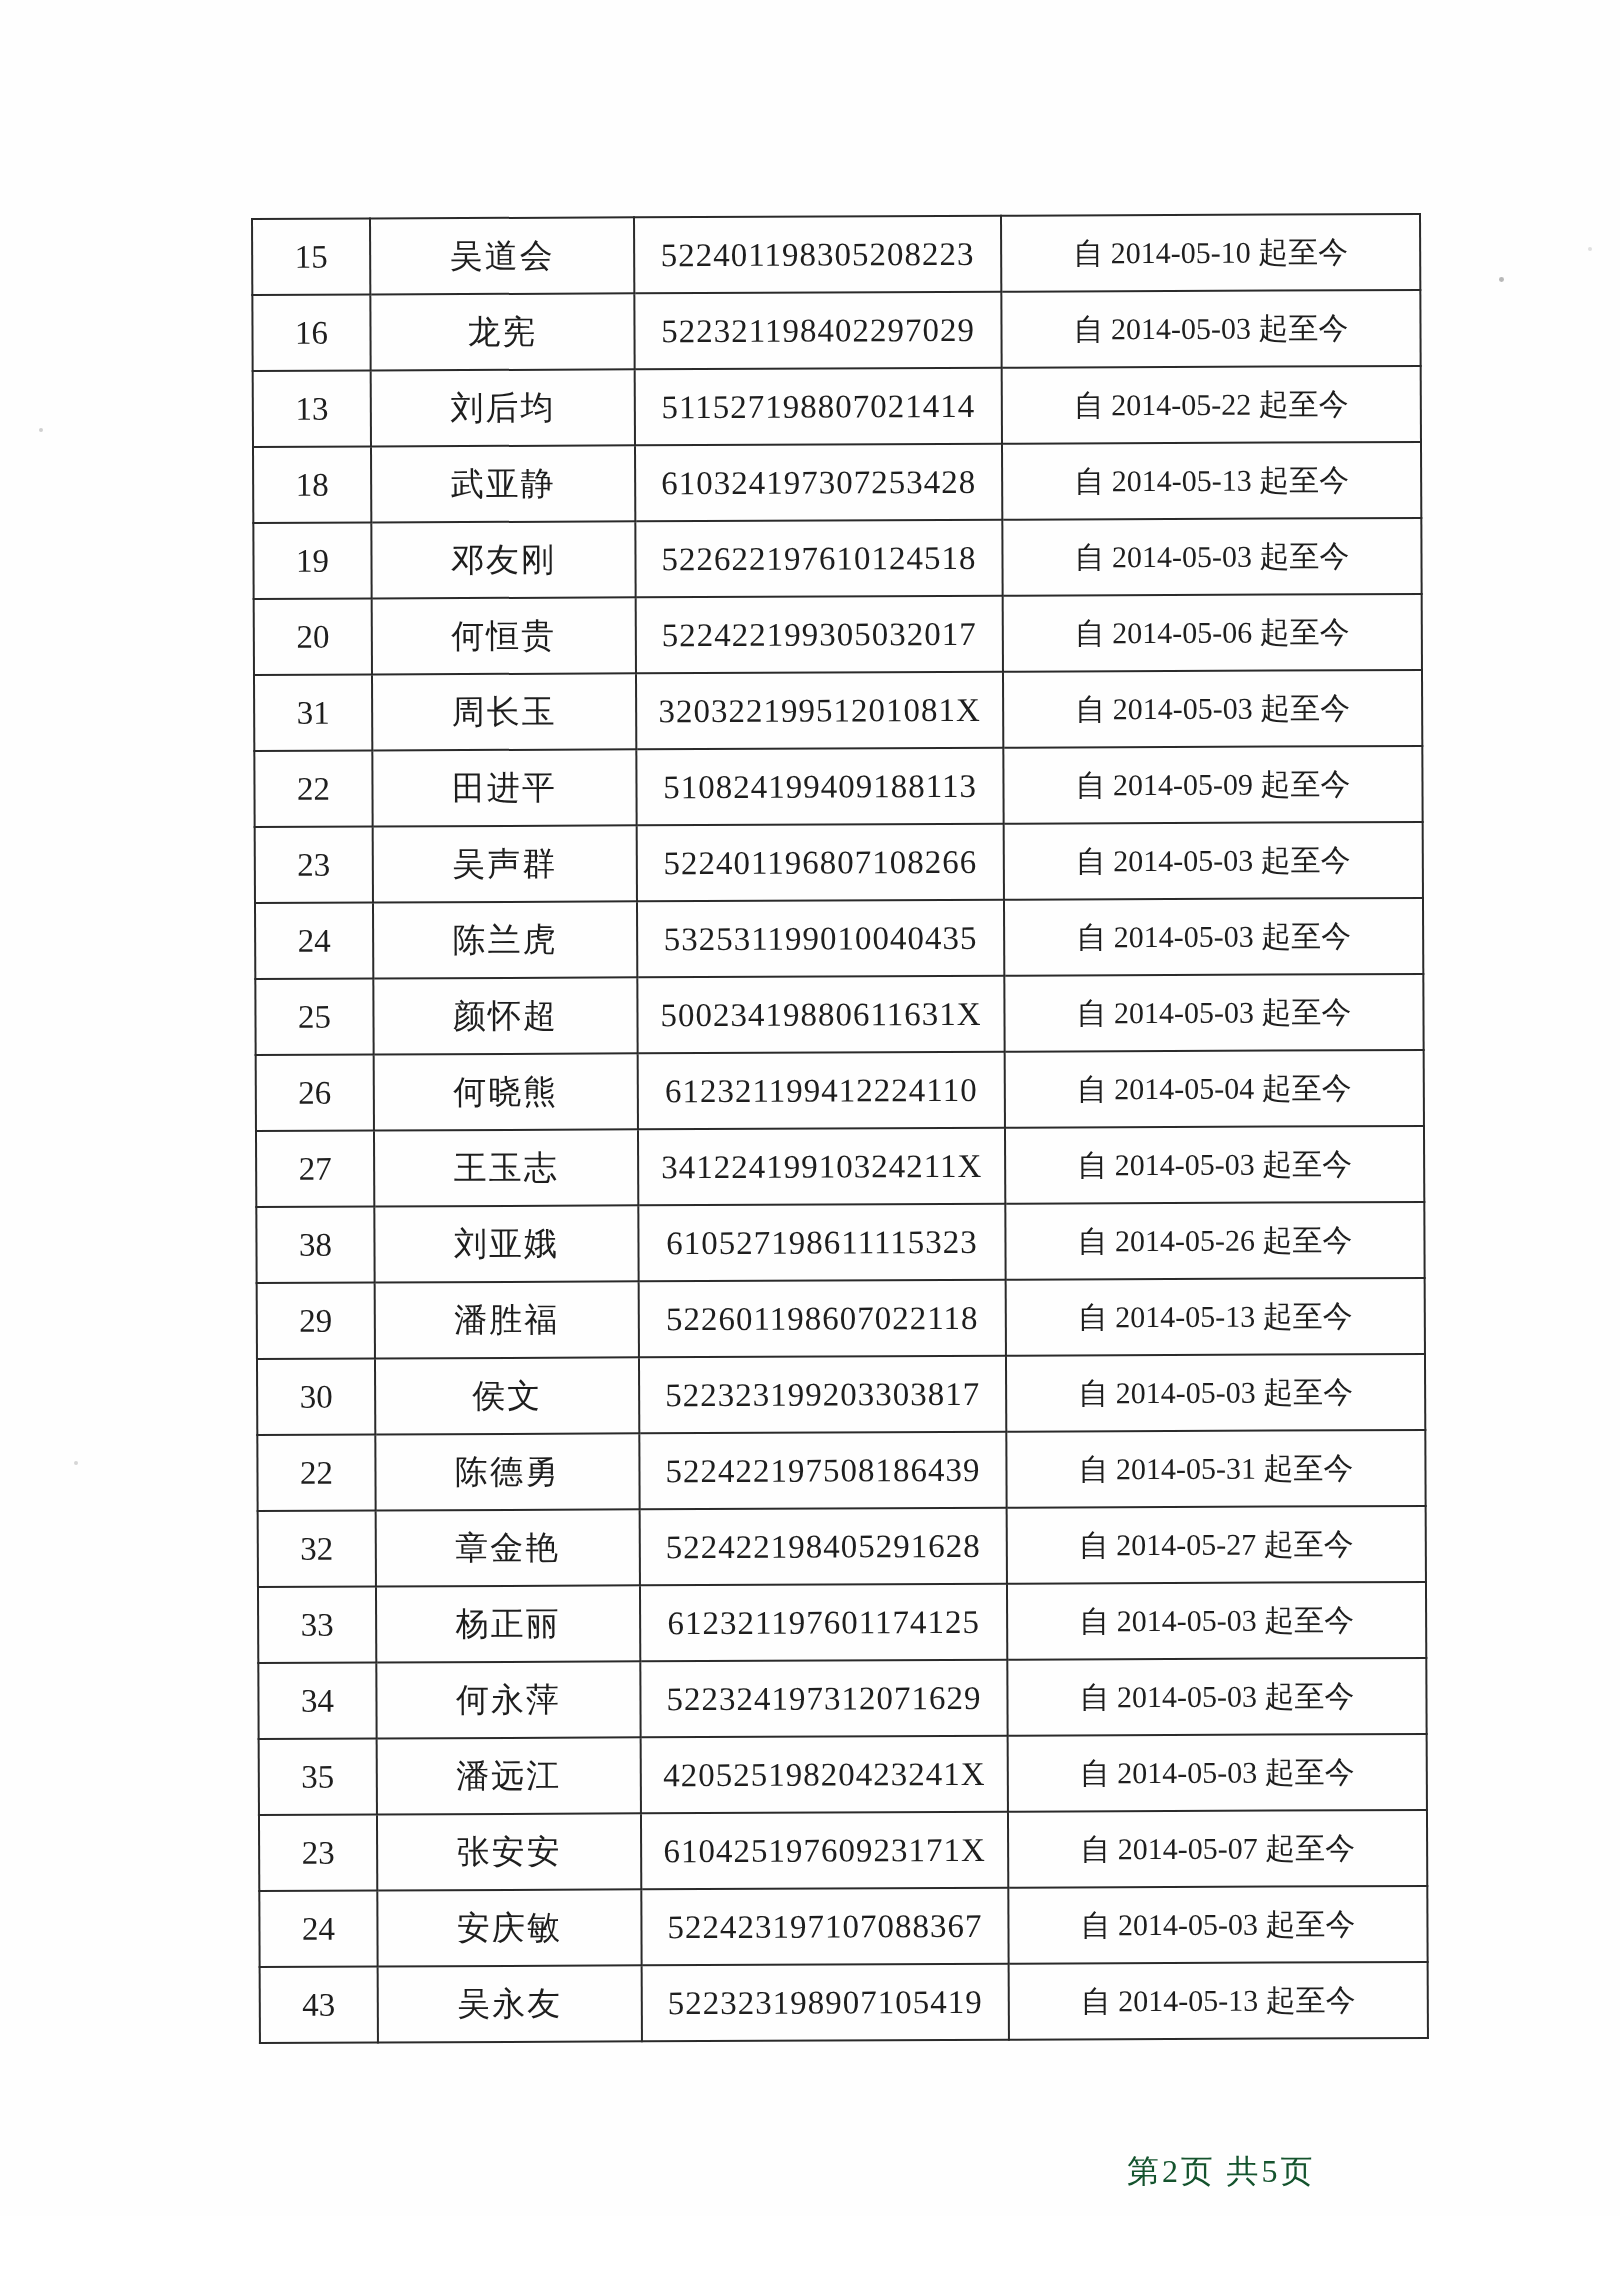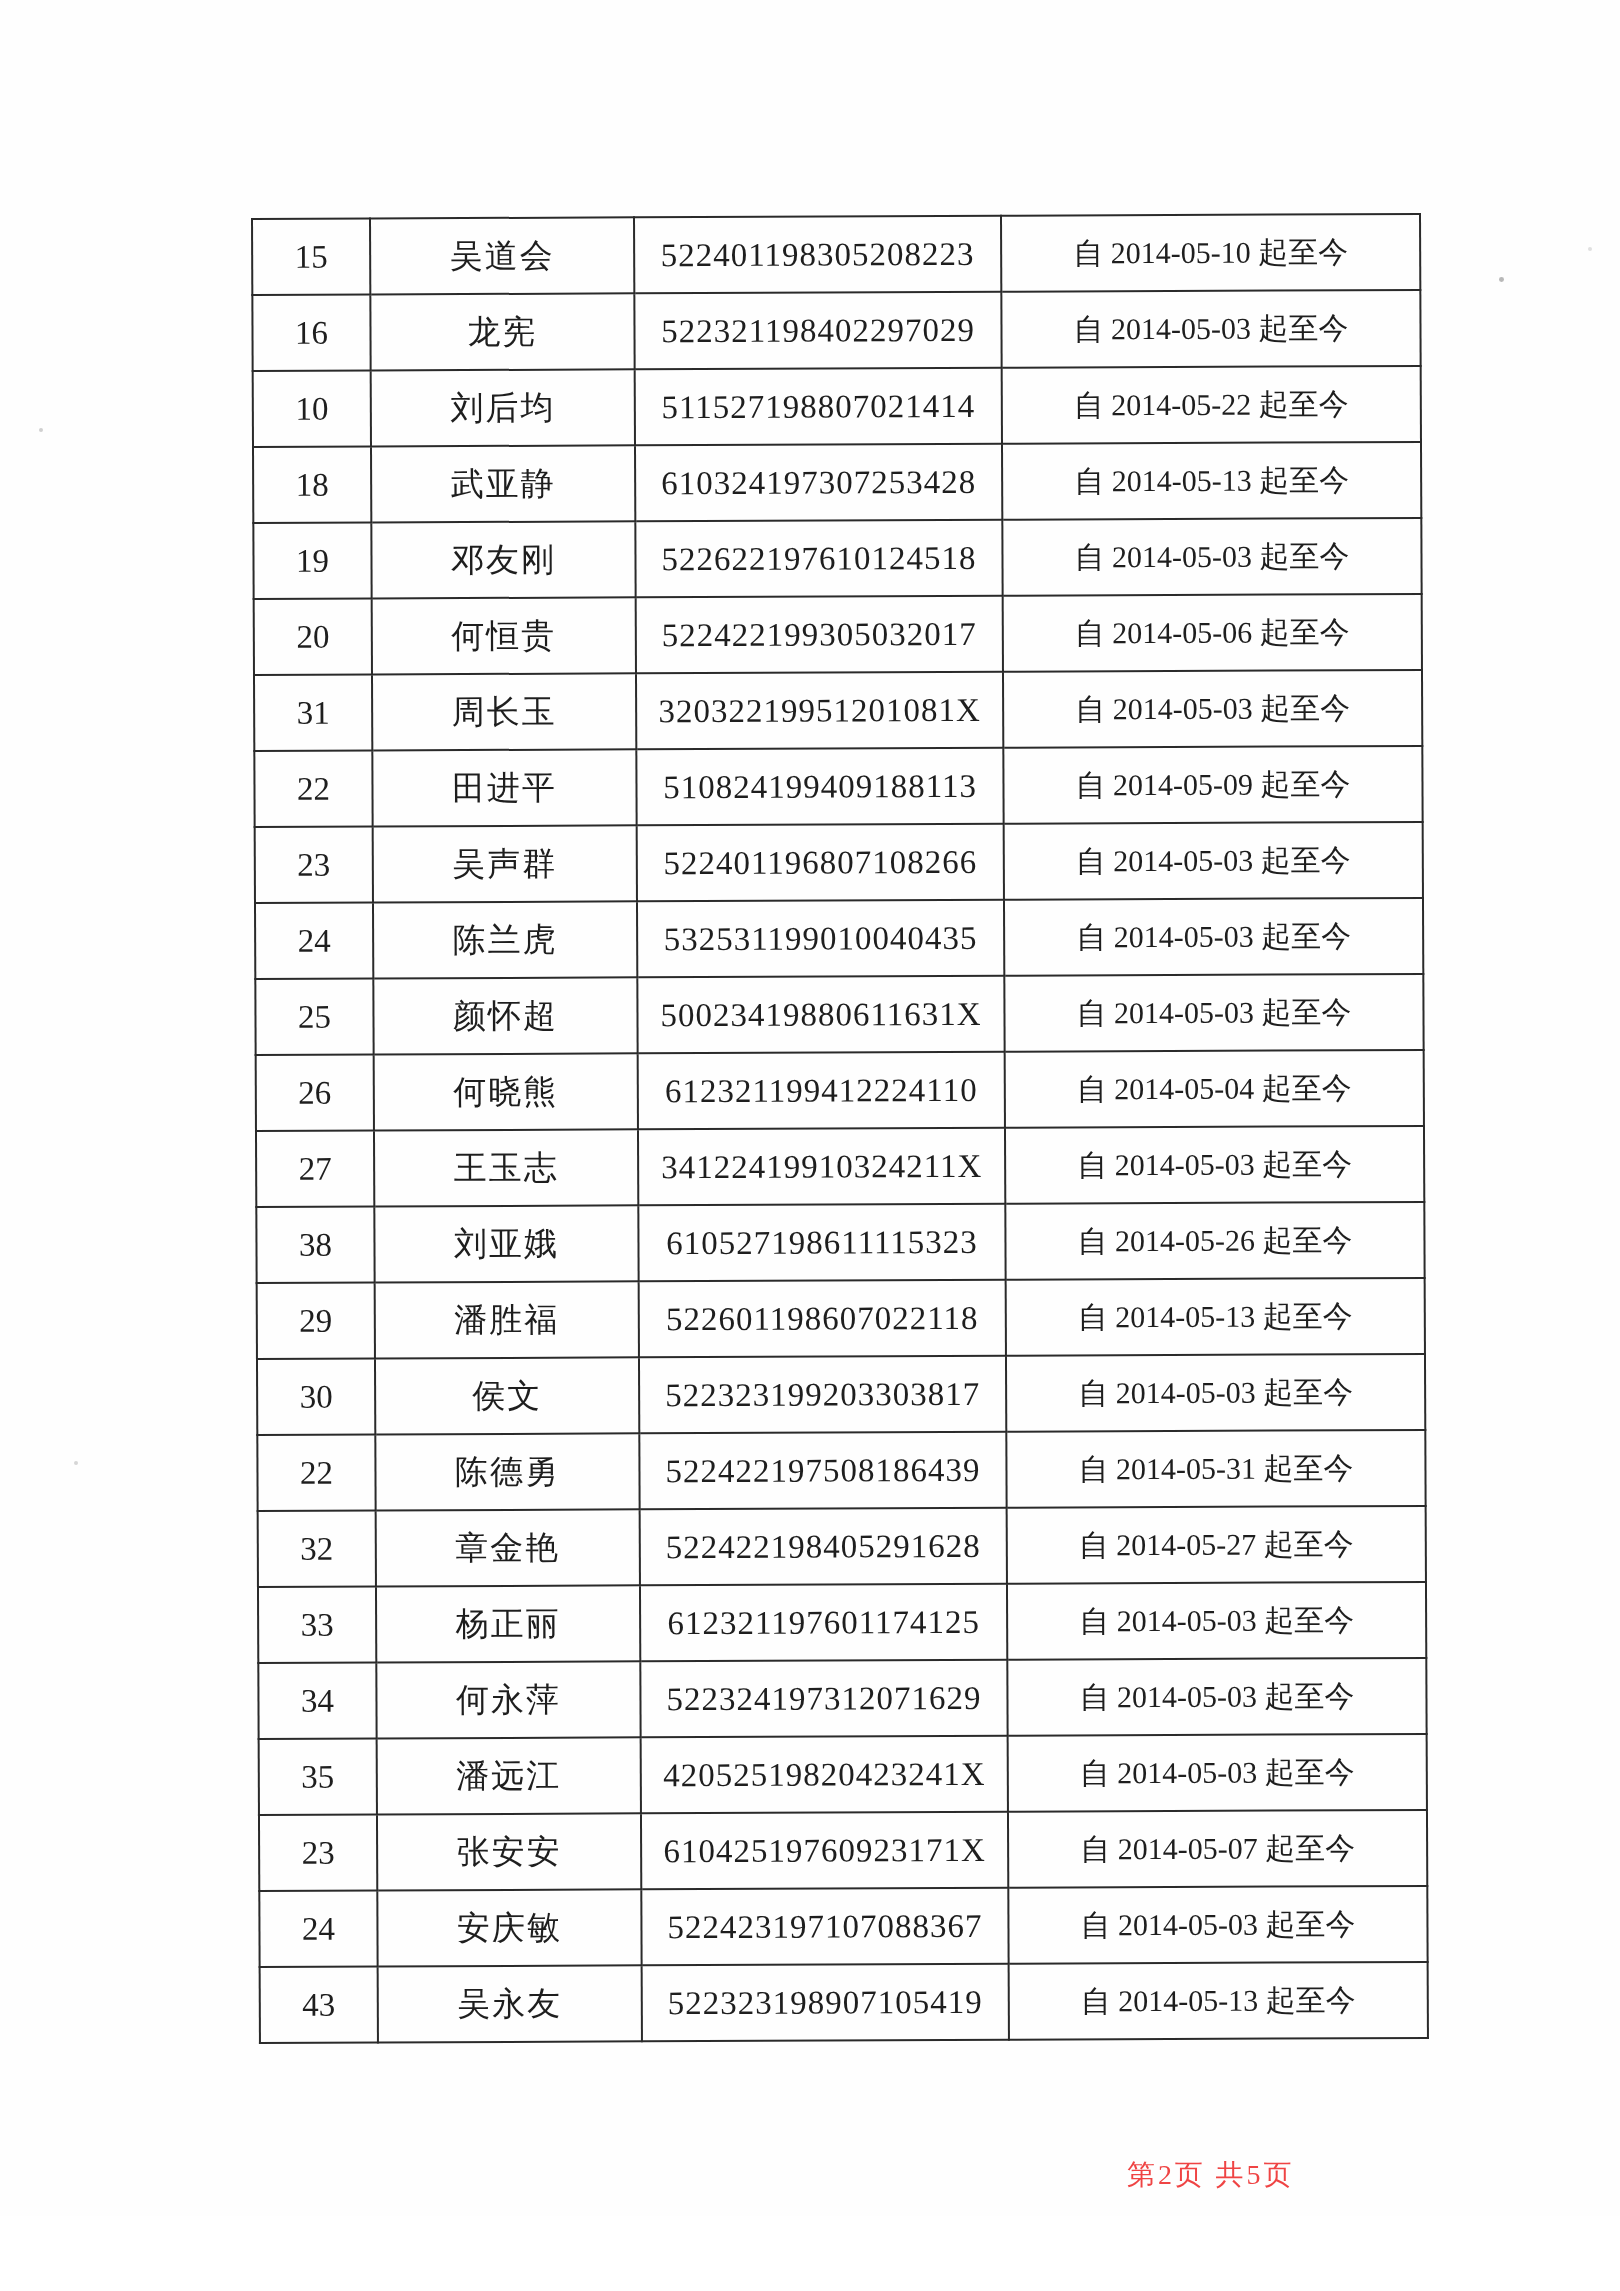--- a/index.html
+++ b/index.html
@@ -34,24 +34,23 @@
     white-space: nowrap;
   }
   .c-no     { width: 116px; font-size: 33px; }
   .c-name   { width: 262px; font-size: 33px; letter-spacing: 2px; }
   .c-id     { width: 365px; font-size: 33px; letter-spacing: 1px; }
   .c-period { width: 417px; font-size: 30px; }
   .page-footer {
     position: absolute;
     left: 1127px;
     top: 2150px;
-    font-size: 28px;
+    font-size: 32px;
     letter-spacing: 2.9px;
-    color: #ef4444;
-    margin-top: 6px;
+    color: #14532d;
   }
   
   .scan-band {
     position: absolute;
     left: 0;
     top: 2276px;
     width: 1304px;
     height: 5.9px;
     background: linear-gradient(to right, #bdbdbd, #d9d9d9 55%, #f2f2f2 95%, rgba(255,255,255,0));
     transform: rotate(0.28deg);
@@ -82,21 +81,21 @@
     <td class="c-id">522401198305208223</td>
     <td class="c-period">自 2014-05-10 起至今</td>
   </tr>
         <tr>
     <td class="c-no">16</td>
     <td class="c-name">龙宪</td>
     <td class="c-id">522321198402297029</td>
     <td class="c-period">自 2014-05-03 起至今</td>
   </tr>
         <tr>
-    <td class="c-no">10</td>
+    <td class="c-no">13</td>
     <td class="c-name">刘后均</td>
     <td class="c-id">511527198807021414</td>
     <td class="c-period">自 2014-05-22 起至今</td>
   </tr>
         <tr>
     <td class="c-no">18</td>
     <td class="c-name">武亚静</td>
     <td class="c-id">610324197307253428</td>
     <td class="c-period">自 2014-05-13 起至今</td>
   </tr>

